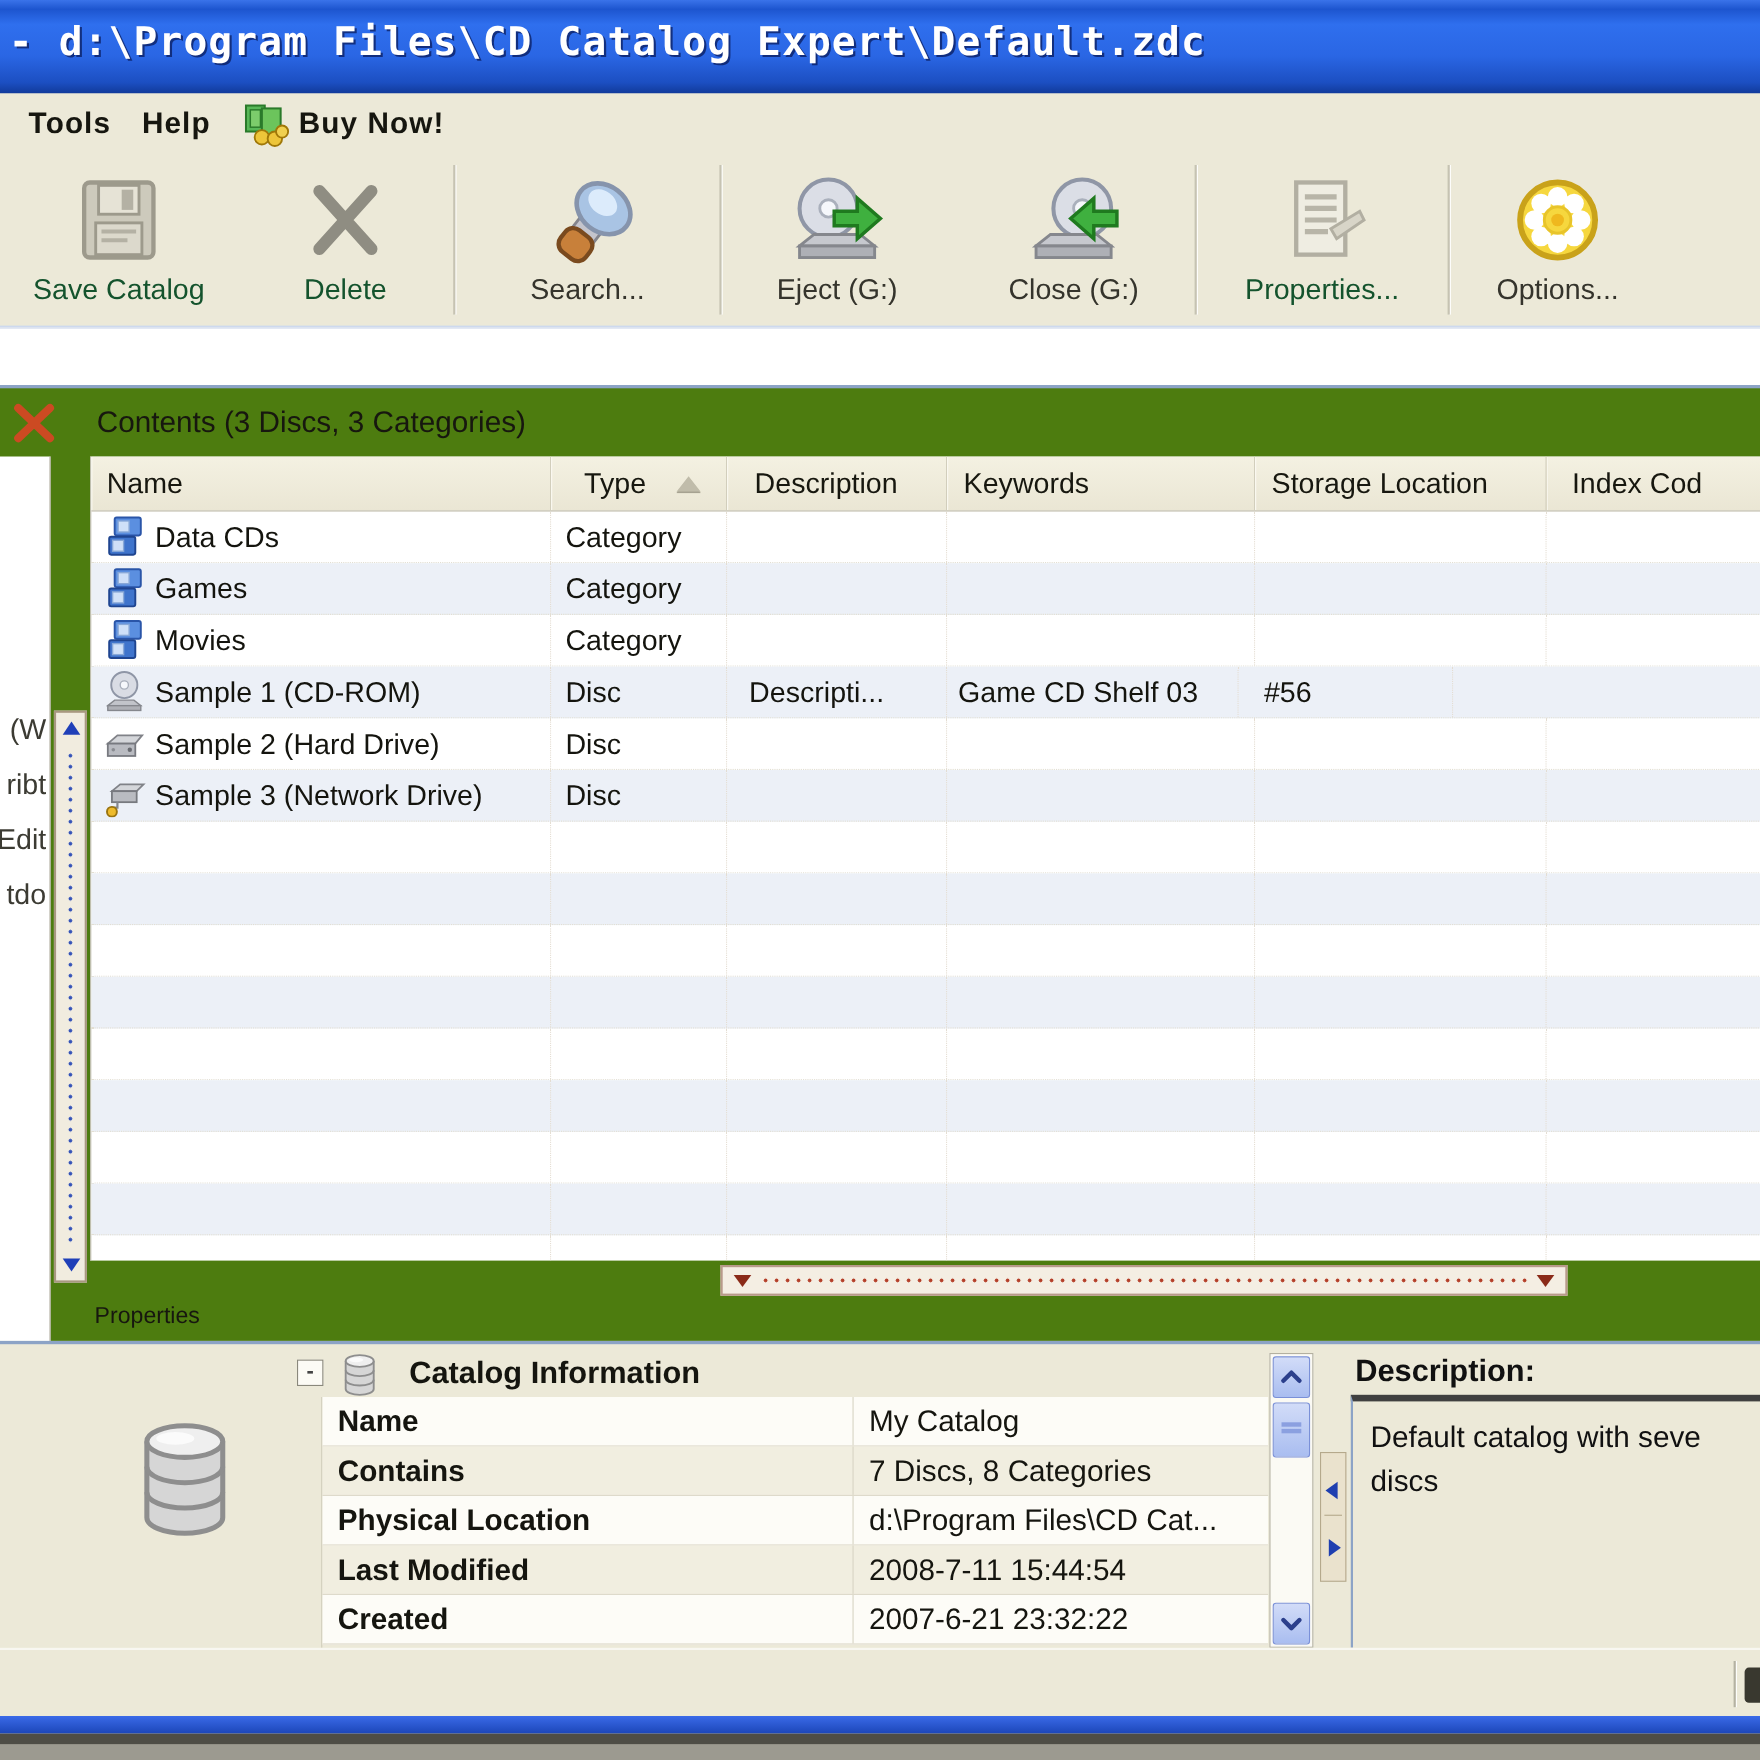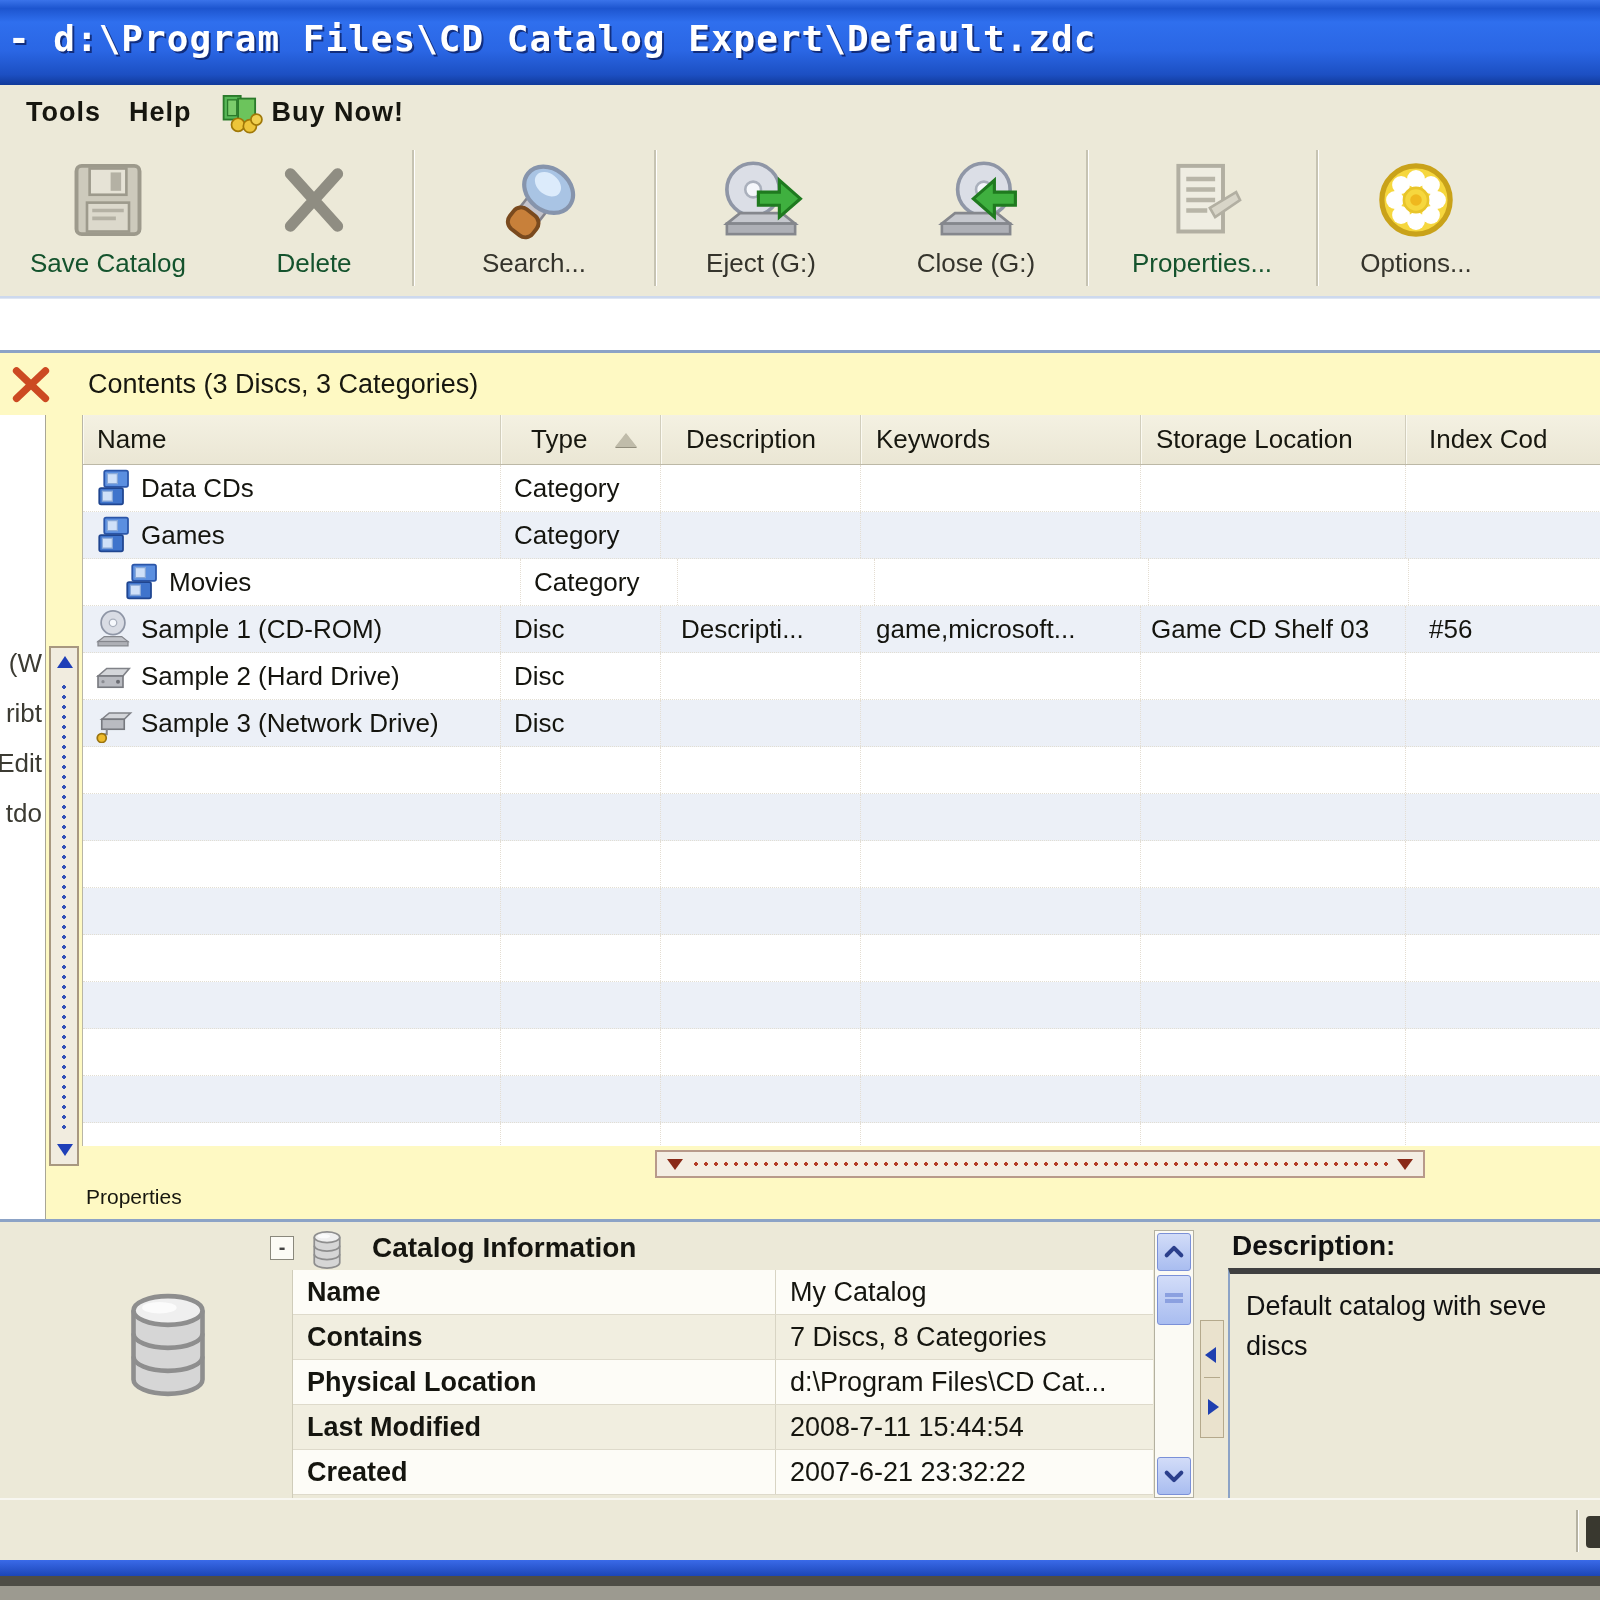--- a/index.html
+++ b/index.html
@@ -27,21 +27,21 @@
   .tb-btn{display:flex;flex-direction:column;align-items:center;justify-content:flex-start;padding-top:12px}
   .tb-icon{height:96px;display:flex;align-items:center;justify-content:center}
   .tb-label{font-size:26px;color:#35342c;white-space:nowrap}
   .tb-btn.disabled .tb-label{color:#14532d}
   .tb-sep{width:2px;background:#c6c3b2;box-shadow:1px 0 0 #ffffff;margin:10px 0}
 
   
   #gap{left:0;top:298px;width:1600px;height:52px;background:#ffffff;border-top:1px solid #dfe6f2}
 
   
-  #main{left:0;top:350px;width:1600px;height:1148px;background:#fef9c3;border-top:3px solid #8ca3c6;box-sizing:border-box}
+  #main{left:0;top:350px;width:1600px;height:1148px;background:#4d7c0f;border-top:3px solid #8ca3c6;box-sizing:border-box}
 
   #panel-close{left:10px;top:10px;width:42px;height:42px;cursor:pointer}
   #contents-title{left:88px;top:16px;font-size:27px;color:#17170f;white-space:nowrap}
 
   #left-panel{left:0;top:62px;width:46px;height:1048px;background:#ffffff;border-right:1px solid #a9a696;
     box-sizing:border-box;overflow:hidden}
   .frag{position:absolute;right:3px;font-size:26px;color:#3c3b33;white-space:nowrap}
 
   #left-vscroll{left:49px;top:293px;width:30px;height:520px;border:2px solid #a89880;background:#f1ecdf;box-sizing:border-box}
   #left-vscroll .track{position:absolute;left:50%;top:34px;bottom:34px;width:10px;transform:translateX(-50%);
@@ -355,21 +355,21 @@
             <span></span>
           </div>
           <div class="td" style="width: 265px; padding-left: 10px;">
             <span></span>
           </div>
           <div class="td" style="width: 195px; padding-left: 23px;">
             <span></span>
           </div>
         </div>
         <div class="tr">
-          <div class="td" style="width: 418px; padding-left: 10px; margin-left: 28px;">
+          <div class="td" style="width: 418px; padding-left: 10px;">
             <span class="row-icon" style="display: inline-flex;">
               <svg width="40" height="40" viewBox="0 0 32 32" xmlns="http://www.w3.org/2000/svg">
                 <rect x="9" y="2" width="19" height="13" rx="1.5" fill="#5b8fe0" stroke="#2a55a8" stroke-width="1.4"></rect>
                 <rect x="11.5" y="4.5" width="8" height="8" fill="#cfe0f8" stroke="#88a8d8"></rect>
                 <rect x="5" y="16" width="19" height="13" rx="1.5" fill="#3f74cc" stroke="#1f4590" stroke-width="1.4"></rect>
                 <rect x="7.5" y="18.5" width="8" height="8" fill="#cfe0f8" stroke="#88a8d8"></rect>
               </svg>
             </span>
             <span>Movies</span>
           </div>
@@ -400,23 +400,20 @@
               </svg>
             </span>
             <span>Sample 1 (CD-ROM)</span>
           </div>
           <div class="td" style="width: 160px; padding-left: 13px;">
             <span>Disc</span>
           </div>
           <div class="td" style="width: 200px; padding-left: 20px;">
             <span>Descripti...</span>
           </div>
-          <div class="td" style="width: 280px; padding-left: 15px;">
-            <span>game,microsoft...</span>
-          </div>
           <div class="td" style="width: 265px; padding-left: 10px;">
             <span>Game CD Shelf 03</span>
           </div>
           <div class="td" style="width: 195px; padding-left: 23px;">
             <span>#56</span>
           </div>
         </div>
         <div class="tr">
           <div class="td" style="width: 418px; padding-left: 10px;">
             <span class="row-icon" style="display: inline-flex;">

